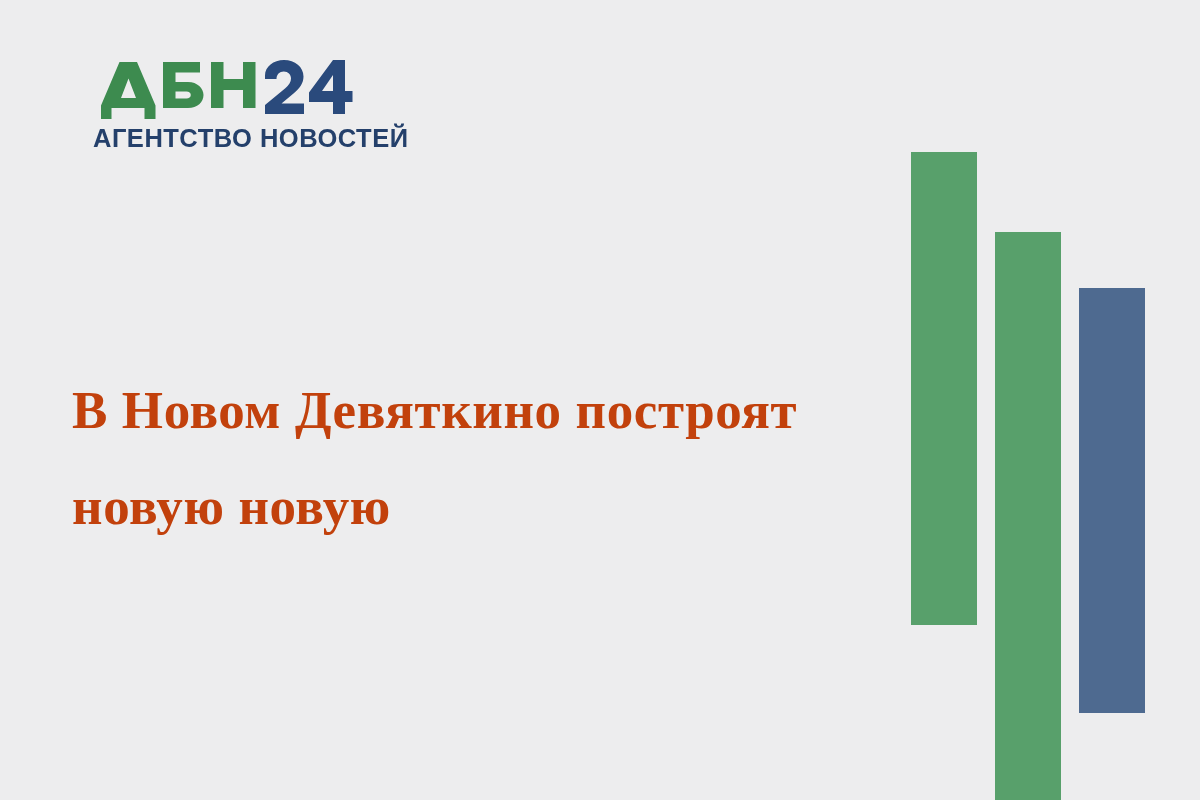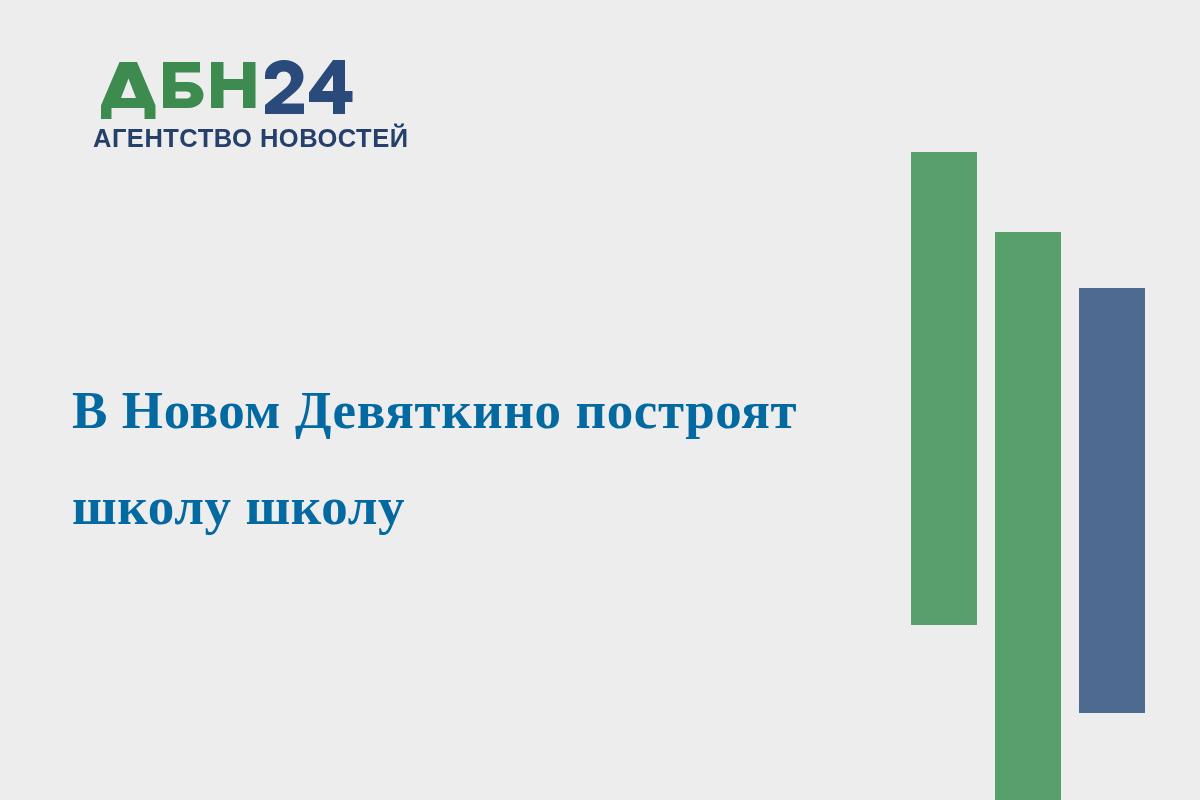--- a/index.html
+++ b/index.html
@@ -111,18 +111,18 @@
                  L192 30.5 C196 27 198 24 198 20.5 C198 16.5 195 13.5 190.8 13.5
                  C186.5 13.5 183.5 16.5 183.5 21 L172 21 Z"></path>
 
         <path d="M240 2 L252 2 L252 33 L259.5 33 L259.5 44 L252 44 L252 56 L240 56 L240 44 L216 44 L216 34.5 Z
                  M229 33 L240 33 L240 17 Z"></path>
       </g>
     </svg>
     <span id="logo-tagline" style="color: rgb(36, 64, 107);">АГЕНТСТВО НОВОСТЕЙ</span>
   </div>
 
-  <h1 id="headline" style="color: #0369a1;">
+  <h1 id="headline" style="color: #c2410c;">
     <span class="line">В Новом Девяткино построят</span>
-    <span class="line">школу школу</span>
+    <span class="line">новую новую</span>
   </h1>
 
 </div>
 
 </body></html>

